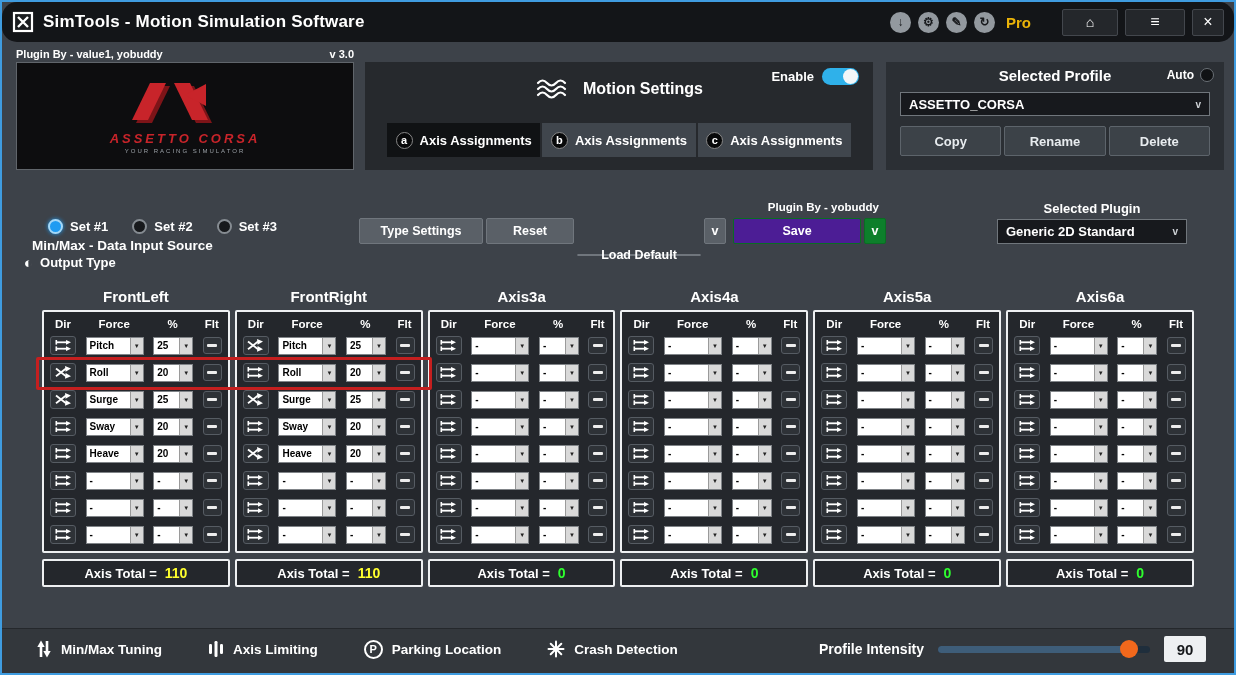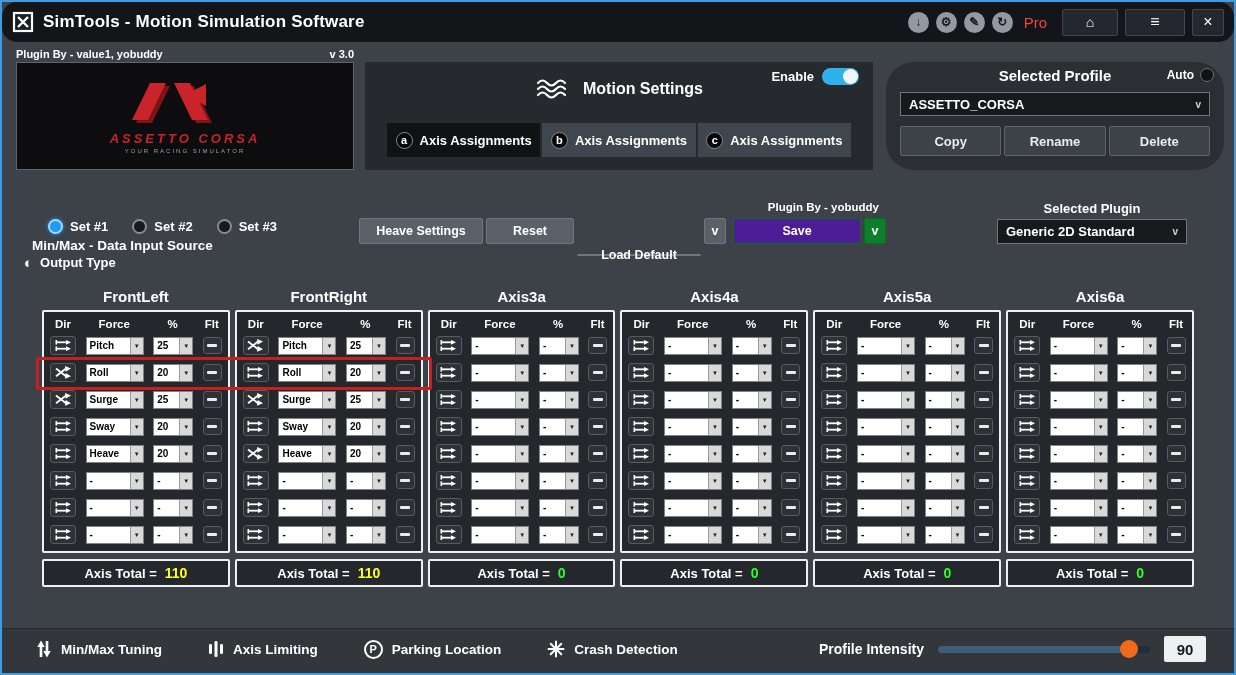--- a/index.html
+++ b/index.html
@@ -9,21 +9,21 @@
   .window { position:relative; width:1236px; height:675px; border:2px solid #3f9ce0;
             background:#3d4249; overflow:hidden; }
 
   
   .titlebar { height:40px; background:#131518; display:flex; align-items:center; padding:0 10px; gap:9px;border-radius:15px; }
   .app-logo { display:flex; }
   .app-title { color:#fff; font-weight:bold; font-size:17px; letter-spacing:.2px; }
   .tb-right { margin-left:auto; display:flex; align-items:center; gap:7px; }
   .tb-circle { width:21px; height:21px; border-radius:50%; background:#93999f; color:#17191c;
                display:flex; align-items:center; justify-content:center; font-size:12px; font-weight:bold; cursor:default; }
-  .pro { color:#ef4444; font-weight:normal; font-size:15px; margin:0 8px 0 4px; }
+  .pro { color:#eab308; font-weight:bold; font-size:15px; margin:0 24px 0 4px; }
   .win-btn { height:27px; background:#24272b; border:1px solid #43474d; color:#fff; display:flex;
              align-items:center; justify-content:center; font-size:14px; border-radius:2px; cursor:default; }
   .win-btn.home { width:56px; } .win-btn.menu { width:60px; font-size:16px; } .win-btn.close { width:32px; font-size:16px; }
 
   .content { position:absolute; top:40px; left:0; right:0; bottom:0; background:#3d4249; }
 
   
   .plugin-by-row { position:absolute; left:14px; top:6px; width:338px; display:flex;
                    justify-content:space-between; color:#fff; font-size:11px; font-weight:bold; }
   .logo-box { position:absolute; left:14px; top:20px; width:338px; height:108px; background:#0d0d0f;
@@ -40,21 +40,21 @@
   .ms-title { position:absolute; top:16px; left:0; right:0; display:flex; align-items:center;
               justify-content:center; gap:12px; color:#fff; font-weight:bold; font-size:16px; }
   .tabs { position:absolute; left:22px; right:22px; bottom:13px; height:34px; display:flex; gap:2px; }
   .tab { flex:1; display:flex; align-items:center; justify-content:center; gap:7px; background:#40464d;
          color:#fff; font-weight:bold; font-size:13px; cursor:default; }
   .tab.selected { background:#101214; }
   .tab-letter { width:17px; height:17px; border-radius:50%; background:#08090a; border:1px solid #888;
                 display:flex; align-items:center; justify-content:center; font-size:11px; }
 
   
-  .profile-panel { position:absolute; left:884px; top:20px; width:338px; height:108px; background:#2b2f34;border-radius:28px; }
+  .profile-panel { position:absolute; left:884px; top:20px; width:338px; height:108px; background:#2b2f34; }
   .pp-title { position:absolute; top:5px; left:0; right:0; text-align:center; color:#fff; font-weight:bold; font-size:15px; }
   .pp-auto { position:absolute; top:6px; right:10px; display:flex; align-items:center; gap:6px;
              color:#fff; font-weight:bold; font-size:12px; }
   .auto-circle { width:14px; height:14px; border-radius:50%; background:#101214; border:1px solid #6a7076; }
   .pp-select { position:absolute; top:30px; left:14px; right:14px; height:24px; background:#17191d;
                border:1px solid #70767c; display:flex; align-items:center; color:#fff; font-weight:bold;
                font-size:13px; padding:0 8px; cursor:default; }
   .sel-caret { margin-left:auto; font-size:10px; color:#cfd3d7; font-weight:bold; }
   .pp-buttons { position:absolute; top:64px; left:14px; right:14px; height:30px; display:flex; gap:3px; }
   .pp-btn { flex:1; background:#3c4248; border:1px solid #5d646b; color:#e8ecef; font-weight:bold;
@@ -239,21 +239,21 @@
         <span>Set #2</span>
       </span>
       <span class="radio-opt">
         <span class="radio"></span>
         <span>Set #3</span>
       </span>
     </div>
 
     <div class="plugin-by2">Plugin By - yobuddy</div>
     <div class="action-row">
-      <span class="act-btn w-test">Heave Settings</span>
+      <span class="act-btn w-test">Type Settings</span>
       <span class="act-btn w-reset">Reset</span>
       <span class="act-btn w-load">Load Default</span>
       <span class="act-btn w-caret">v</span>
       <span class="act-btn save">Save</span>
       <span class="act-btn save-caret">v</span>
     </div>
 
     <div class="plugin-select-label">Selected Plugin</div>
     <div class="plugin-select">
       <span>Generic 2D Standard</span>

